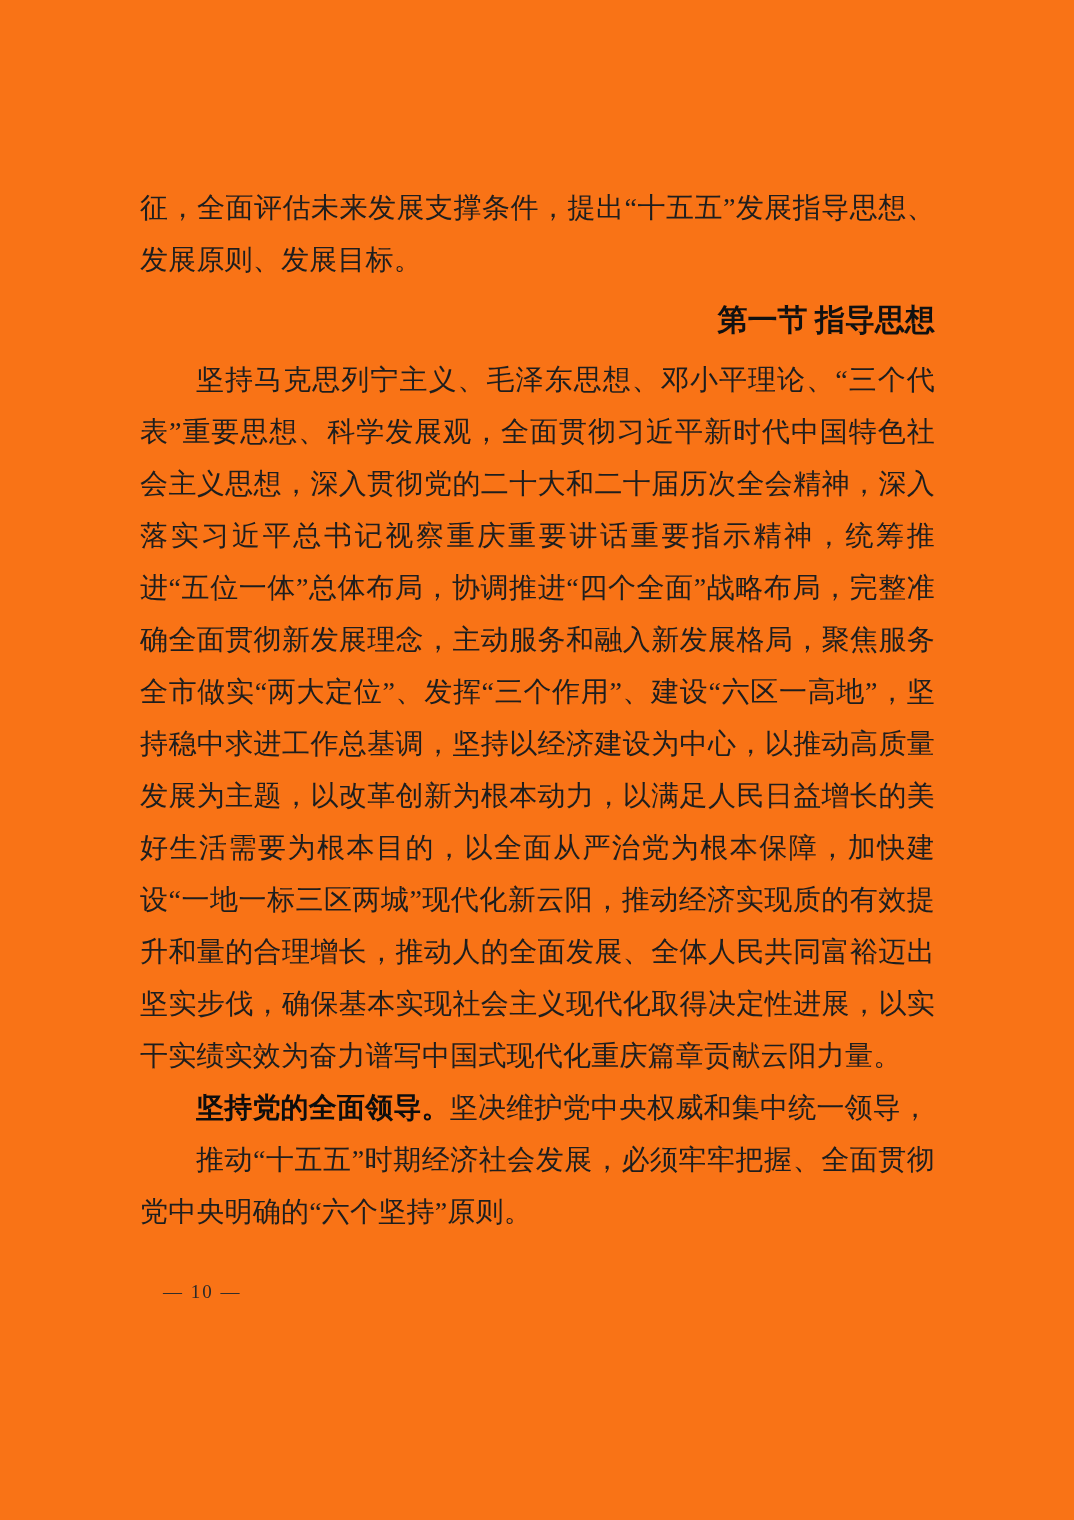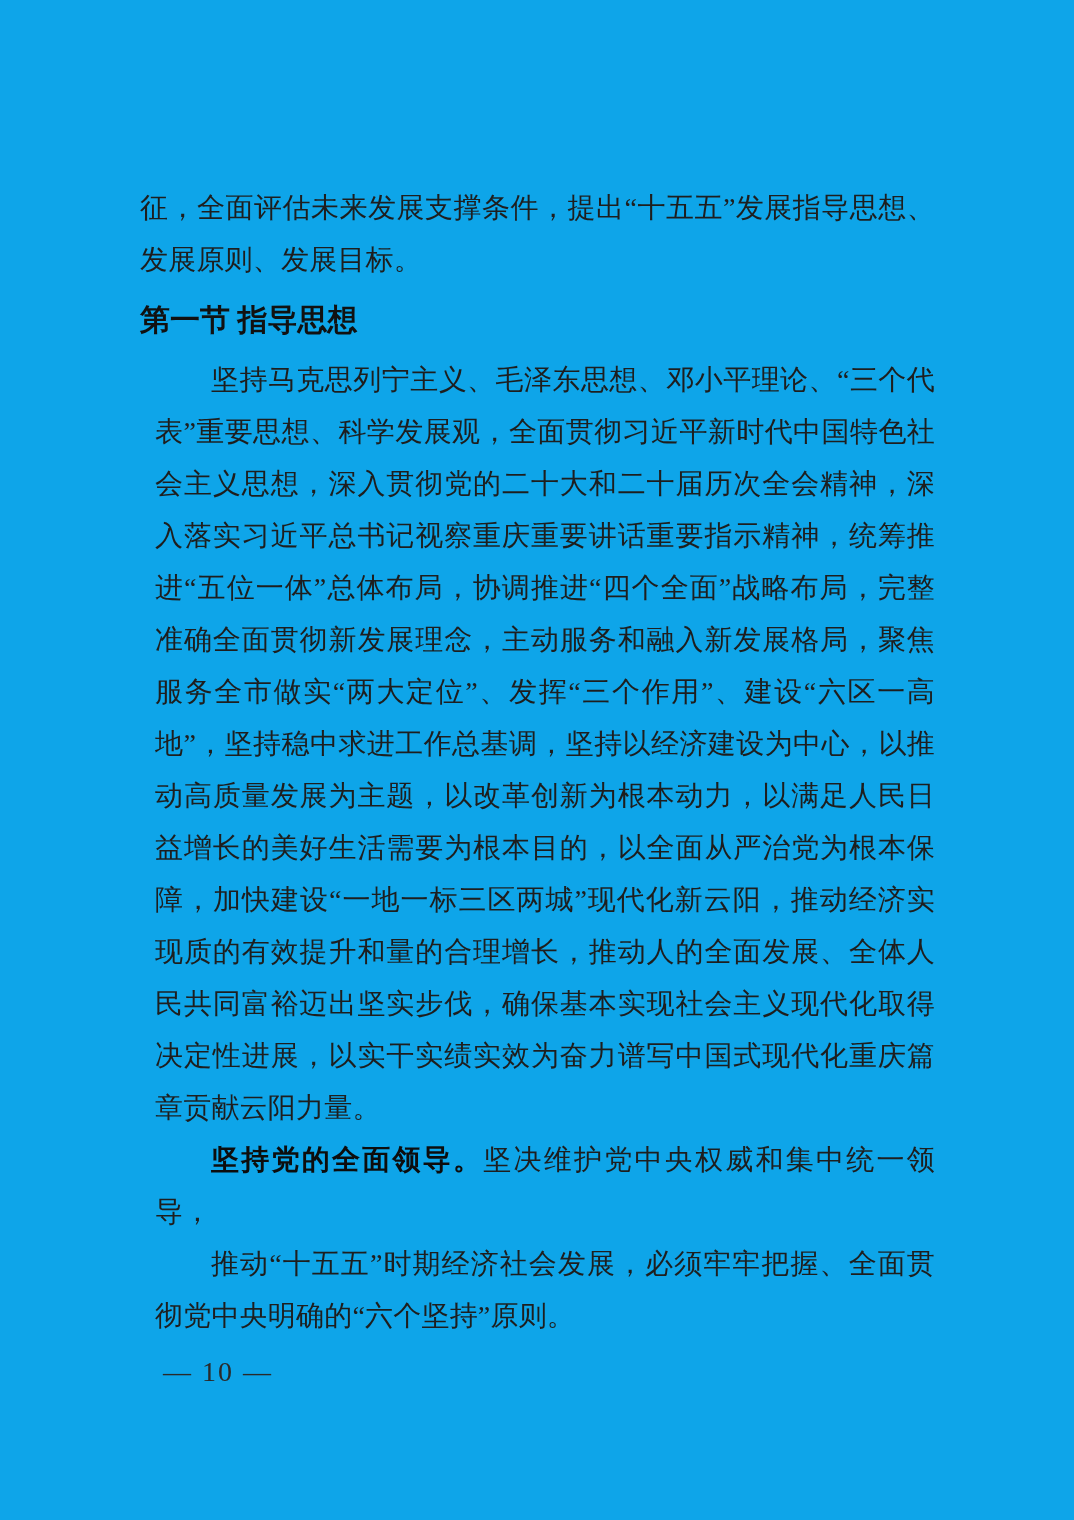--- a/index.html
+++ b/index.html
@@ -4,21 +4,21 @@
 <style>
   html, body {
     margin: 0;
     padding: 0;
     background: #ffffff;
   }
   .page {
     position: relative;
     width: 1074px;
     height: 1520px;
-    background: #0ea5e9;
+    background: #f97316;
     overflow: hidden;
     font-family: "Liberation Serif", "DejaVu Serif", serif;
     color: #1e1e1e;
   }
   .content {
     position: absolute;
     left: 140px;
     top: 0;
     width: 795px;
     padding-top: 182px;
@@ -27,39 +27,38 @@
     margin: 0;
     font-size: 28px;
     line-height: 52px;
     letter-spacing: 0.2px;
     text-align: justify;
     text-justify: inter-ideograph;
     color: #1e1e1e;
   }
   .indent {
     text-indent: 2em;
-    margin-left: 15px;
   }
   .section-heading {
     margin: 8px 0;
     font-size: 30px;
     line-height: 52px;
     font-weight: bold;
-    text-align: left;
+    text-align: right;
     color: #111111;
   }
   .lead-bold {
     font-weight: bold;
     color: #0d0d0d;
   }
   .page-footer {
     position: absolute;
     left: 163px;
-    top: 1352px;
-    font-size: 28px;
+    top: 1272px;
+    font-size: 19px;
     line-height: 40px;
     letter-spacing: 2px;
     color: #2a2a2a;
   }
 </style>
 </head>
 <body>
 
 <div class="page">
   <div class="content">

